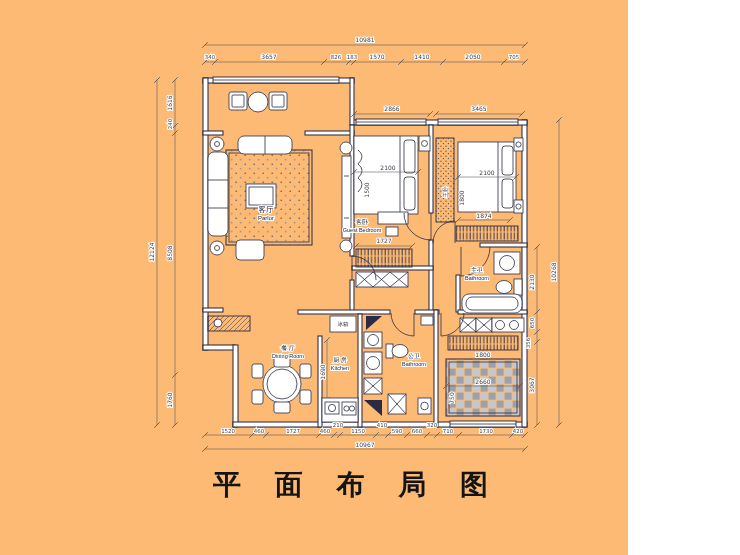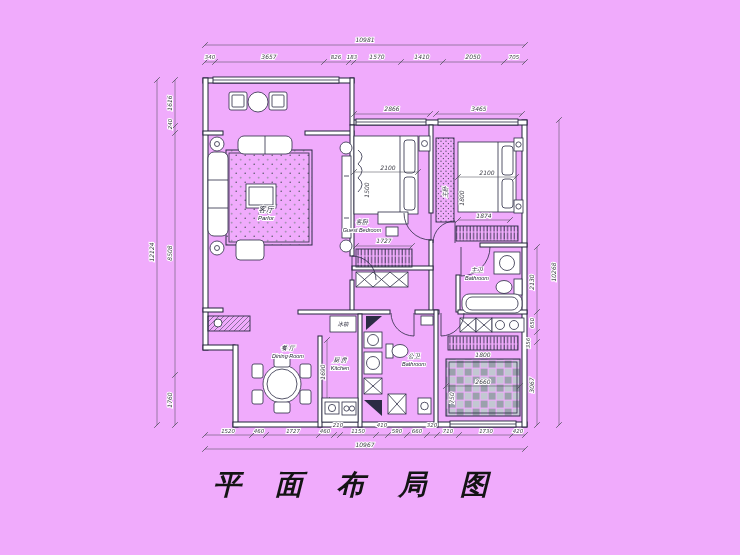--- a/index.html
+++ b/index.html
@@ -1,16 +1,16 @@
 <!DOCTYPE html>
 <html><head>
 <meta charset="utf-8">
 <style>
   html,body{margin:0;padding:0;background:#fff;}
-  .page{width:740px;height:555px;background:#f0abfc;position:relative;font-family:"Liberation Sans","DejaVu Sans",sans-serif;font-style:italic;}
+  .page{width:628px;height:555px;background:#fdba74;position:relative;font-family:"Liberation Sans","DejaVu Sans",sans-serif;}
   svg{display:block;}
   .wall{fill:#ffffff;stroke:#23233a;stroke-width:1;}
   .win{fill:#ffffff;stroke:#23233a;stroke-width:0.9;}
   .furn{fill:#ffffff;stroke:#2b2b44;stroke-width:0.8;}
   .furnl{fill:none;stroke:#2b2b44;stroke-width:0.8;}
   .darkf{fill:#2b2b44;stroke:none;}
   .dim{stroke:#50505c;stroke-width:0.55;fill:none;}
   .dimt{font-family:"DejaVu Sans",sans-serif;font-size:6px;fill:#3c3c46;text-anchor:middle;paint-order:stroke;stroke:#ffffff;stroke-width:2px;}
   .dimts{font-family:"DejaVu Sans",sans-serif;font-size:5.4px;fill:#3c3c46;text-anchor:middle;paint-order:stroke;stroke:#ffffff;stroke-width:2px;}
   .lbl{font-family:"Liberation Sans","DejaVu Sans",sans-serif;font-size:7.5px;fill:#1d1d30;text-anchor:middle;paint-order:stroke;stroke:#ffffff;stroke-width:2px;}

